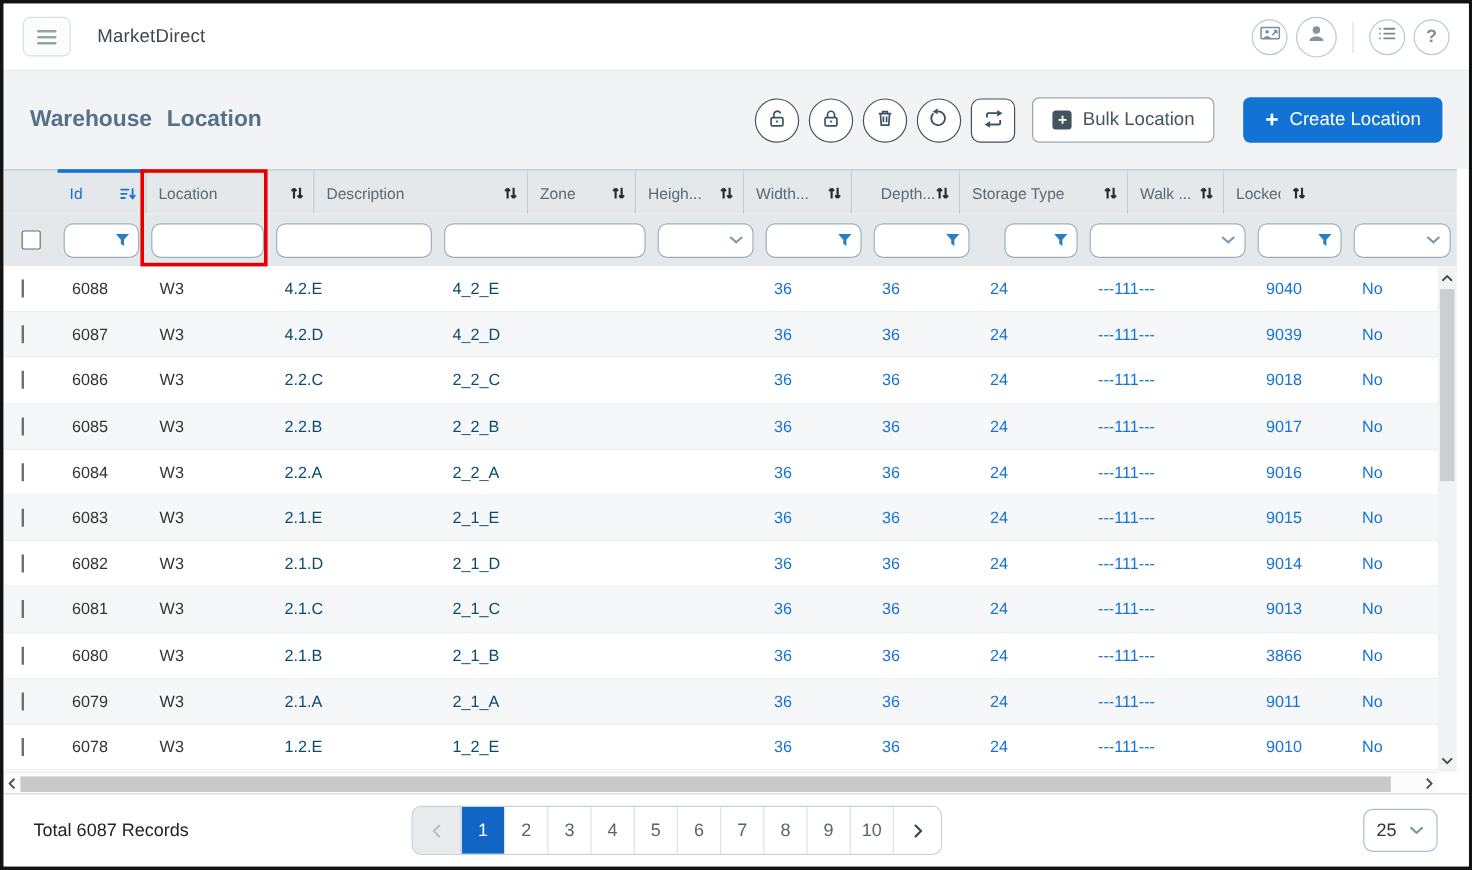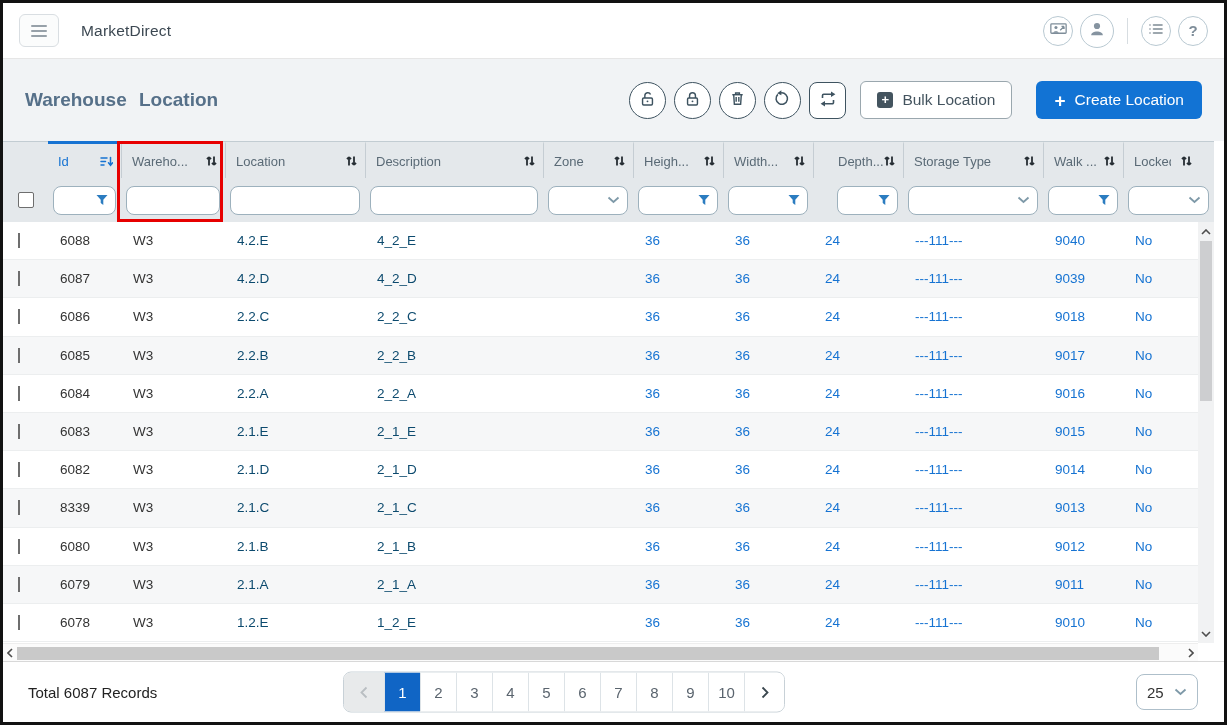--- a/index.html
+++ b/index.html
@@ -222,29 +222,20 @@
         <span class="sorticon" style="color:#1673d2;">
           <svg width="13" height="11" viewBox="0 0 13 11" stroke="currentColor" stroke-width="1.5" fill="none" stroke-linecap="round">
             <line x1="1" y1="2" x2="7" y2="2"></line>
               <line x1="1" y1="5.5" x2="5.5" y2="5.5"></line>
               <line x1="1" y1="9" x2="4" y2="9"></line>
             <line x1="10.5" y1="1.5" x2="10.5" y2="8.5"></line>
               <polyline points="8.5,6.8 10.5,9.3 12.5,6.8"></polyline>
           </svg>
         </span>
       </div>
-      <div class="hcell c2">
-        <span class="hlabel">Wareho...</span>
-        <span class="sorticon">
-          <svg width="11" height="12" viewBox="0 0 11 12" stroke="currentColor" stroke-width="1.8" fill="none">
-            <path d="M3 10.5 V2 M3 2 L1 4.2 M3 2 L5 4.2"></path>
-              <path d="M8 1.5 V10 M8 10 L6 7.8 M8 10 L10 7.8"></path>
-          </svg>
-        </span>
-      </div>
       <div class="hcell c3">
         <span class="hlabel">Location</span>
         <span class="sorticon">
           <svg width="11" height="12" viewBox="0 0 11 12" stroke="currentColor" stroke-width="1.8" fill="none">
             <path d="M3 10.5 V2 M3 2 L1 4.2 M3 2 L5 4.2"></path>
               <path d="M8 1.5 V10 M8 10 L6 7.8 M8 10 L10 7.8"></path>
           </svg>
         </span>
       </div>
       <div class="hcell c4">
@@ -502,21 +493,21 @@
         <div class="cell c6 blue">36</div>
         <div class="cell c7 blue">36</div>
         <div class="cell c8 blue">24</div>
         <div class="cell c9 blue">---111---</div>
         <div class="cell c10 blue">9014</div>
         <div class="cell c11 blue">No</div>
       </div>
 
       <div class="trow">
         <div class="cell c0"><span class="cbx"></span></div>
-        <div class="cell c1">8339</div>
+        <div class="cell c1">6081</div>
         <div class="cell c2">W3</div>
         <div class="cell c3"><a class="link">2.1.C</a></div>
         <div class="cell c4"><a class="link">2_1_C</a></div>
         <div class="cell c5"></div>
         <div class="cell c6 blue">36</div>
         <div class="cell c7 blue">36</div>
         <div class="cell c8 blue">24</div>
         <div class="cell c9 blue">---111---</div>
         <div class="cell c10 blue">9013</div>
         <div class="cell c11 blue">No</div>
@@ -526,21 +517,21 @@
         <div class="cell c0"><span class="cbx"></span></div>
         <div class="cell c1">6080</div>
         <div class="cell c2">W3</div>
         <div class="cell c3"><a class="link">2.1.B</a></div>
         <div class="cell c4"><a class="link">2_1_B</a></div>
         <div class="cell c5"></div>
         <div class="cell c6 blue">36</div>
         <div class="cell c7 blue">36</div>
         <div class="cell c8 blue">24</div>
         <div class="cell c9 blue">---111---</div>
-        <div class="cell c10 blue">9012</div>
+        <div class="cell c10 blue">3866</div>
         <div class="cell c11 blue">No</div>
       </div>
 
       <div class="trow">
         <div class="cell c0"><span class="cbx"></span></div>
         <div class="cell c1">6079</div>
         <div class="cell c2">W3</div>
         <div class="cell c3"><a class="link">2.1.A</a></div>
         <div class="cell c4"><a class="link">2_1_A</a></div>
         <div class="cell c5"></div>

